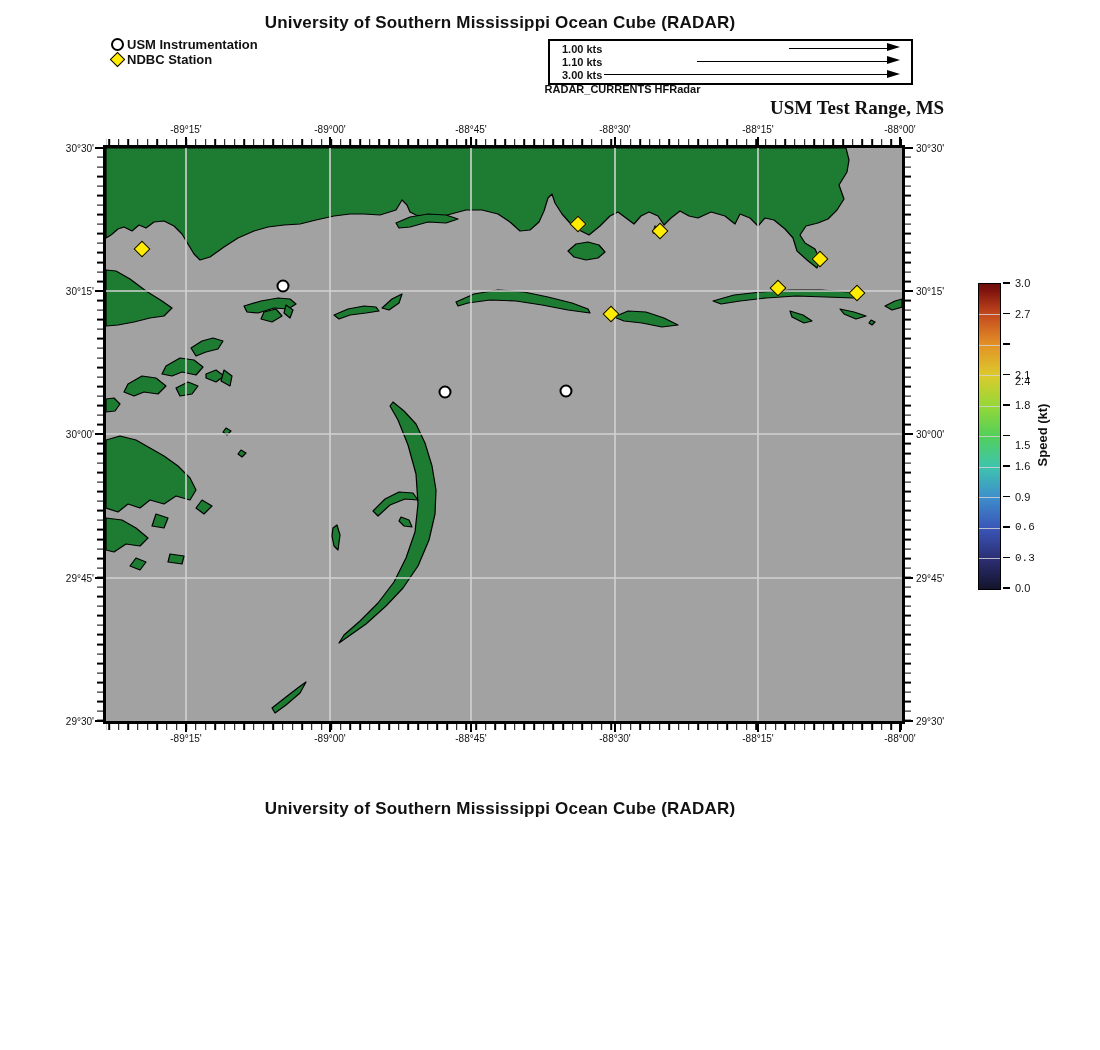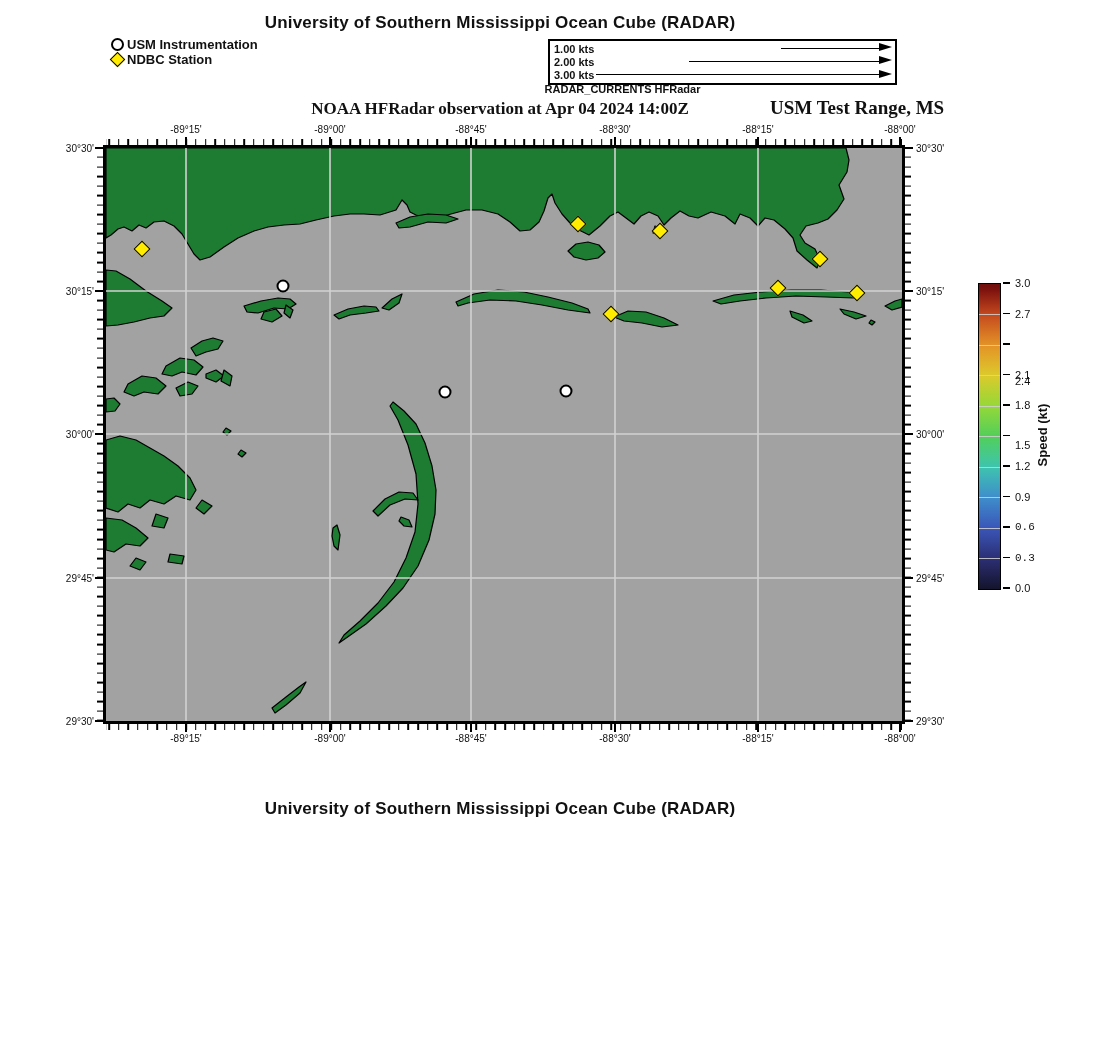--- a/index.html
+++ b/index.html
@@ -13,21 +13,21 @@
     font-size:17px;font-weight:bold;letter-spacing:0.2px;}
   .title.top{top:13px;}
   .title.bottom{top:799px;}
   .legend{position:absolute;left:110px;top:37px;}
   .legend-row{display:flex;align-items:center;height:15px;}
   .legend-marker{width:14px;display:flex;justify-content:center;align-items:center;margin-right:3px;}
   .mk-circle{width:9px;height:9px;border:2px solid #000;border-radius:50%;background:#fff;}
   .mk-diamond{width:9px;height:9px;border:1.5px solid #000;background:var(--ndbc);transform:rotate(45deg);}
   .legend-label{font-size:13px;font-weight:bold;}
   .scalebox{position:absolute;left:548px;top:39px;width:345px;height:40px;
-    border:2.5px solid #000;background:#fff;display:flex;flex-direction:column;justify-content:space-around;padding:1px 0;}
+    border:2.5px solid #000;background:#fff;display:flex;flex-direction:column;justify-content:space-around;padding:1px 8px;}
   .scale-row{position:relative;height:12px;line-height:12px;}
   .scale-label{position:absolute;left:4px;font-size:11px;font-weight:bold;}
   .scale-arrow{position:absolute;right:16px;top:5px;height:0;border-top:1.5px solid #000;}
   .scale-arrow::after{content:"";position:absolute;right:-13px;top:-5.5px;width:0;height:0;
     border-left:13px solid #000;border-top:4.5px solid transparent;border-bottom:4.5px solid transparent;}
   .vectors-caption{position:absolute;left:540px;top:83px;width:165px;text-align:center;
     font-size:11px;font-weight:bold;}
   .subtitle{position:absolute;left:0;top:99px;width:1000px;text-align:center;
     font-family:"Liberation Serif",serif;font-size:17px;font-weight:bold;}
   .range-label{position:absolute;left:770px;top:97px;font-family:"Liberation Serif",serif;
@@ -84,30 +84,29 @@
       <span class="legend-label">NDBC Station</span>
     </div>
   </div>
 
   <div class="scalebox" id="scale-rows">
       <div class="scale-row">
         <div class="scale-label">1.00 kts</div>
         <div class="scale-arrow" style="width: 98px;"></div>
       </div>
       <div class="scale-row">
-        <div class="scale-label">2.00 kts</div>
+        <div class="scale-label">1.10 kts</div>
         <div class="scale-arrow" style="width: 190px;"></div>
       </div>
       <div class="scale-row">
         <div class="scale-label">3.00 kts</div>
         <div class="scale-arrow" style="width: 283px;"></div>
       </div>
     </div>
   <div class="vectors-caption">RADAR_CURRENTS HFRadar</div>
-  <div class="subtitle">NOAA HFRadar observation at Apr 04 2024 14:00Z</div>
   <div class="range-label">USM Test Range, MS</div>
 
   <div class="map-frame">
     <svg id="map-svg" width="796" height="573" viewBox="0 0 796 573">
       <g id="land" fill="#1d7c31" stroke="#000" stroke-width="1.2" stroke-linejoin="round">
         <path d="M0,0 L740,0 L743,12 L741,24 L733,37 L738,51 L731,62 L722,71 L712,75 L700,78 L694,87 L699,95 L709,101 L714,112 L711,120 L701,112 L691,103 L687,90 L679,81 L668,72 L659,70 L652,78 L644,70 L634,66 L629,76 L619,68 L605,64 L592,70 L583,68 L574,63 L565,70 L558,77 L552,68 L543,64 L535,68 L528,76 L520,70 L512,64 L504,68 L494,78 L483,87 L473,82 L464,75 L456,66 L449,55 L446,46 L442,50 L438,63 L433,74 L424,82 L414,83 L404,74 L392,66 L376,62 L360,62 L345,66 L331,70 L320,70 L310,67 L304,64 L301,57 L296,52 L290,62 L274,67 L258,66 L244,66 L228,68 L210,72 L194,76 L178,77 L162,79 L148,83 L132,90 L118,99 L104,109 L94,112 L88,106 L82,96 L76,86 L68,78 L58,73 L48,74 L40,80 L33,77 L26,83 L18,79 L12,81 L5,87 L0,90 Z"></path>
         <path d="M0,122 L10,123 L24,131 L40,143 L56,153 L66,160 L58,168 L44,170 L28,174 L12,177 L0,178 Z"></path>
         <path d="M290,75 L304,69 L322,66 L340,67 L352,71 L340,75 L322,74 L304,79 L293,80 Z"></path>
         <path d="M462,103 L470,96 L482,94 L493,97 L499,104 L492,110 L480,112 L468,109 Z"></path>
         <path d="M549,78 L558,81 L556,88 L547,85 Z"></path>
@@ -224,21 +223,21 @@
       <div class="cbar-label" style="top: 313.5px;">2.7</div>
       <div class="cbar-tick" style="top: 343.25px;"></div>
       <div class="cbar-label" style="top: 344px; margin-top: 37px;">2.4</div>
       <div class="cbar-tick" style="top: 373.75px;"></div>
       <div class="cbar-label" style="top: 374.5px;">2.1</div>
       <div class="cbar-tick" style="top: 404.25px;"></div>
       <div class="cbar-label" style="top: 405px;">1.8</div>
       <div class="cbar-tick" style="top: 434.75px;"></div>
       <div class="cbar-label" style="top: 445px;">1.5</div>
       <div class="cbar-tick" style="top: 465.25px;"></div>
-      <div class="cbar-label" style="top: 466px;">1.2</div>
+      <div class="cbar-label" style="top: 466px;">1.6</div>
       <div class="cbar-tick" style="top: 495.75px;"></div>
       <div class="cbar-label" style="top: 496.5px;">0.9</div>
       <div class="cbar-tick" style="top: 526.25px;"></div>
       <div class="cbar-label" style="top: 527px; font-family: Liberation Mono, monospace;">0.6</div>
       <div class="cbar-tick" style="top: 556.75px;"></div>
       <div class="cbar-label" style="top: 557.5px; font-family: Liberation Mono, monospace;">0.3</div>
       <div class="cbar-tick" style="top: 587.25px;"></div>
       <div class="cbar-label" style="top: 588px;">0.0</div>
     </div>
 

